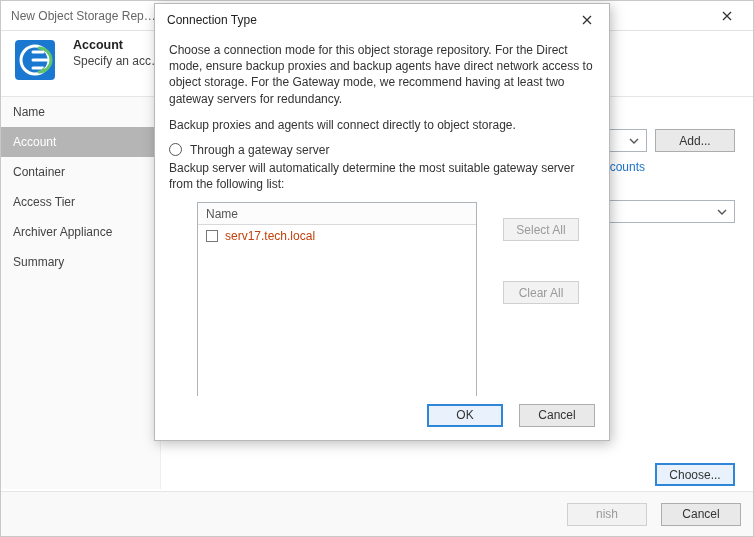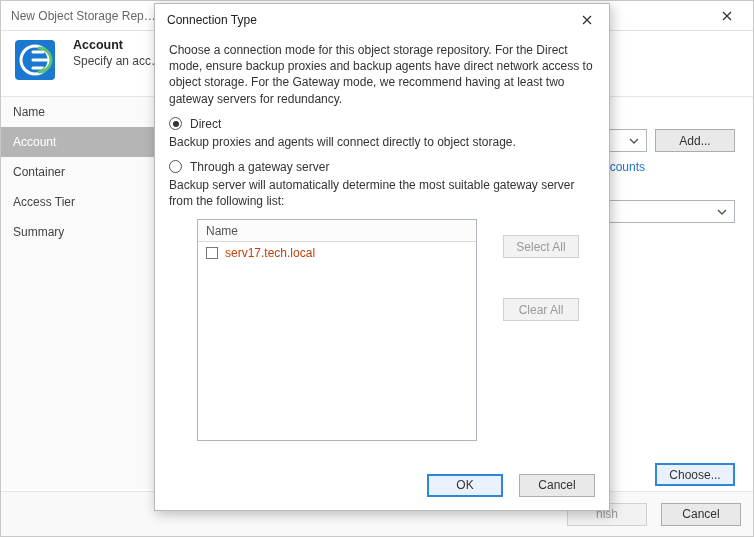--- a/index.html
+++ b/index.html
@@ -105,21 +105,21 @@
     display:flex; justify-content:flex-end; align-items:center;
     padding: 0 12px;
     gap:6px;
     background:#f9f9f9;
   }
 
   
   .modal {
     position: absolute;
     left: 153px; top: 2px;
-    width: 456px; height: 508px;
+    width: 456px; height: 438px;
     background: #fff;
     border: 1px solid #b8b8b8;
     box-shadow: 2px 3px 12px rgba(0,0,0,.25);
     display:flex; flex-direction:column;
   }
   .modal .mtitle {
     height: 32px;
     display:flex; align-items:center;
     padding: 0 8px 0 12px;
   }
@@ -193,20 +193,21 @@
       <div class="hsub">Specify an acc…</div>
     </div>
   </div>
 
   <div class="body">
     <div class="sidebar">
       <div class="item">Name</div>
       <div class="item selected">Account</div>
       <div class="item">Container</div>
       <div class="item">Access Tier</div>
+      <div class="item">Archiver Appliance</div>
       <div class="item">Summary</div>
     </div>
 
     <div class="main">
       <div style="height:18px"></div>
       <div class="row">
         <div class="field dd">
           <span></span>
           <span class="dd-btn">
             <svg class="chev" viewBox="0 0 10 10">
@@ -250,24 +251,20 @@
       <span class="t">Connection Type</span>
       <div class="close-x" style="width:28px">
         <svg viewBox="0 0 10 10">
             <path d="M1 1 L9 9 M9 1 L1 9" stroke="#333" stroke-width="1.3"></path>
           </svg>
       </div>
     </div>
     <div class="mbody">
       <p>Choose a connection mode for this object storage repository. For the Direct mode, ensure backup proxies and backup agents have direct network access to object storage. For the Gateway mode, we recommend having at least two gateway servers for redundancy.</p>
 
-      <div class="radio-row">
-        <span class="radio checked"></span>
-        <span>Direct</span>
-      </div>
       <p class="rdesc">Backup proxies and agents will connect directly to object storage.</p>
 
       <div class="radio-row">
         <span class="radio"></span>
         <span>Through a gateway server</span>
       </div>
       <p class="rdesc">Backup server will automatically determine the most suitable gateway server from the following list:</p>
 
       <div class="list-area">
         <div class="list">

